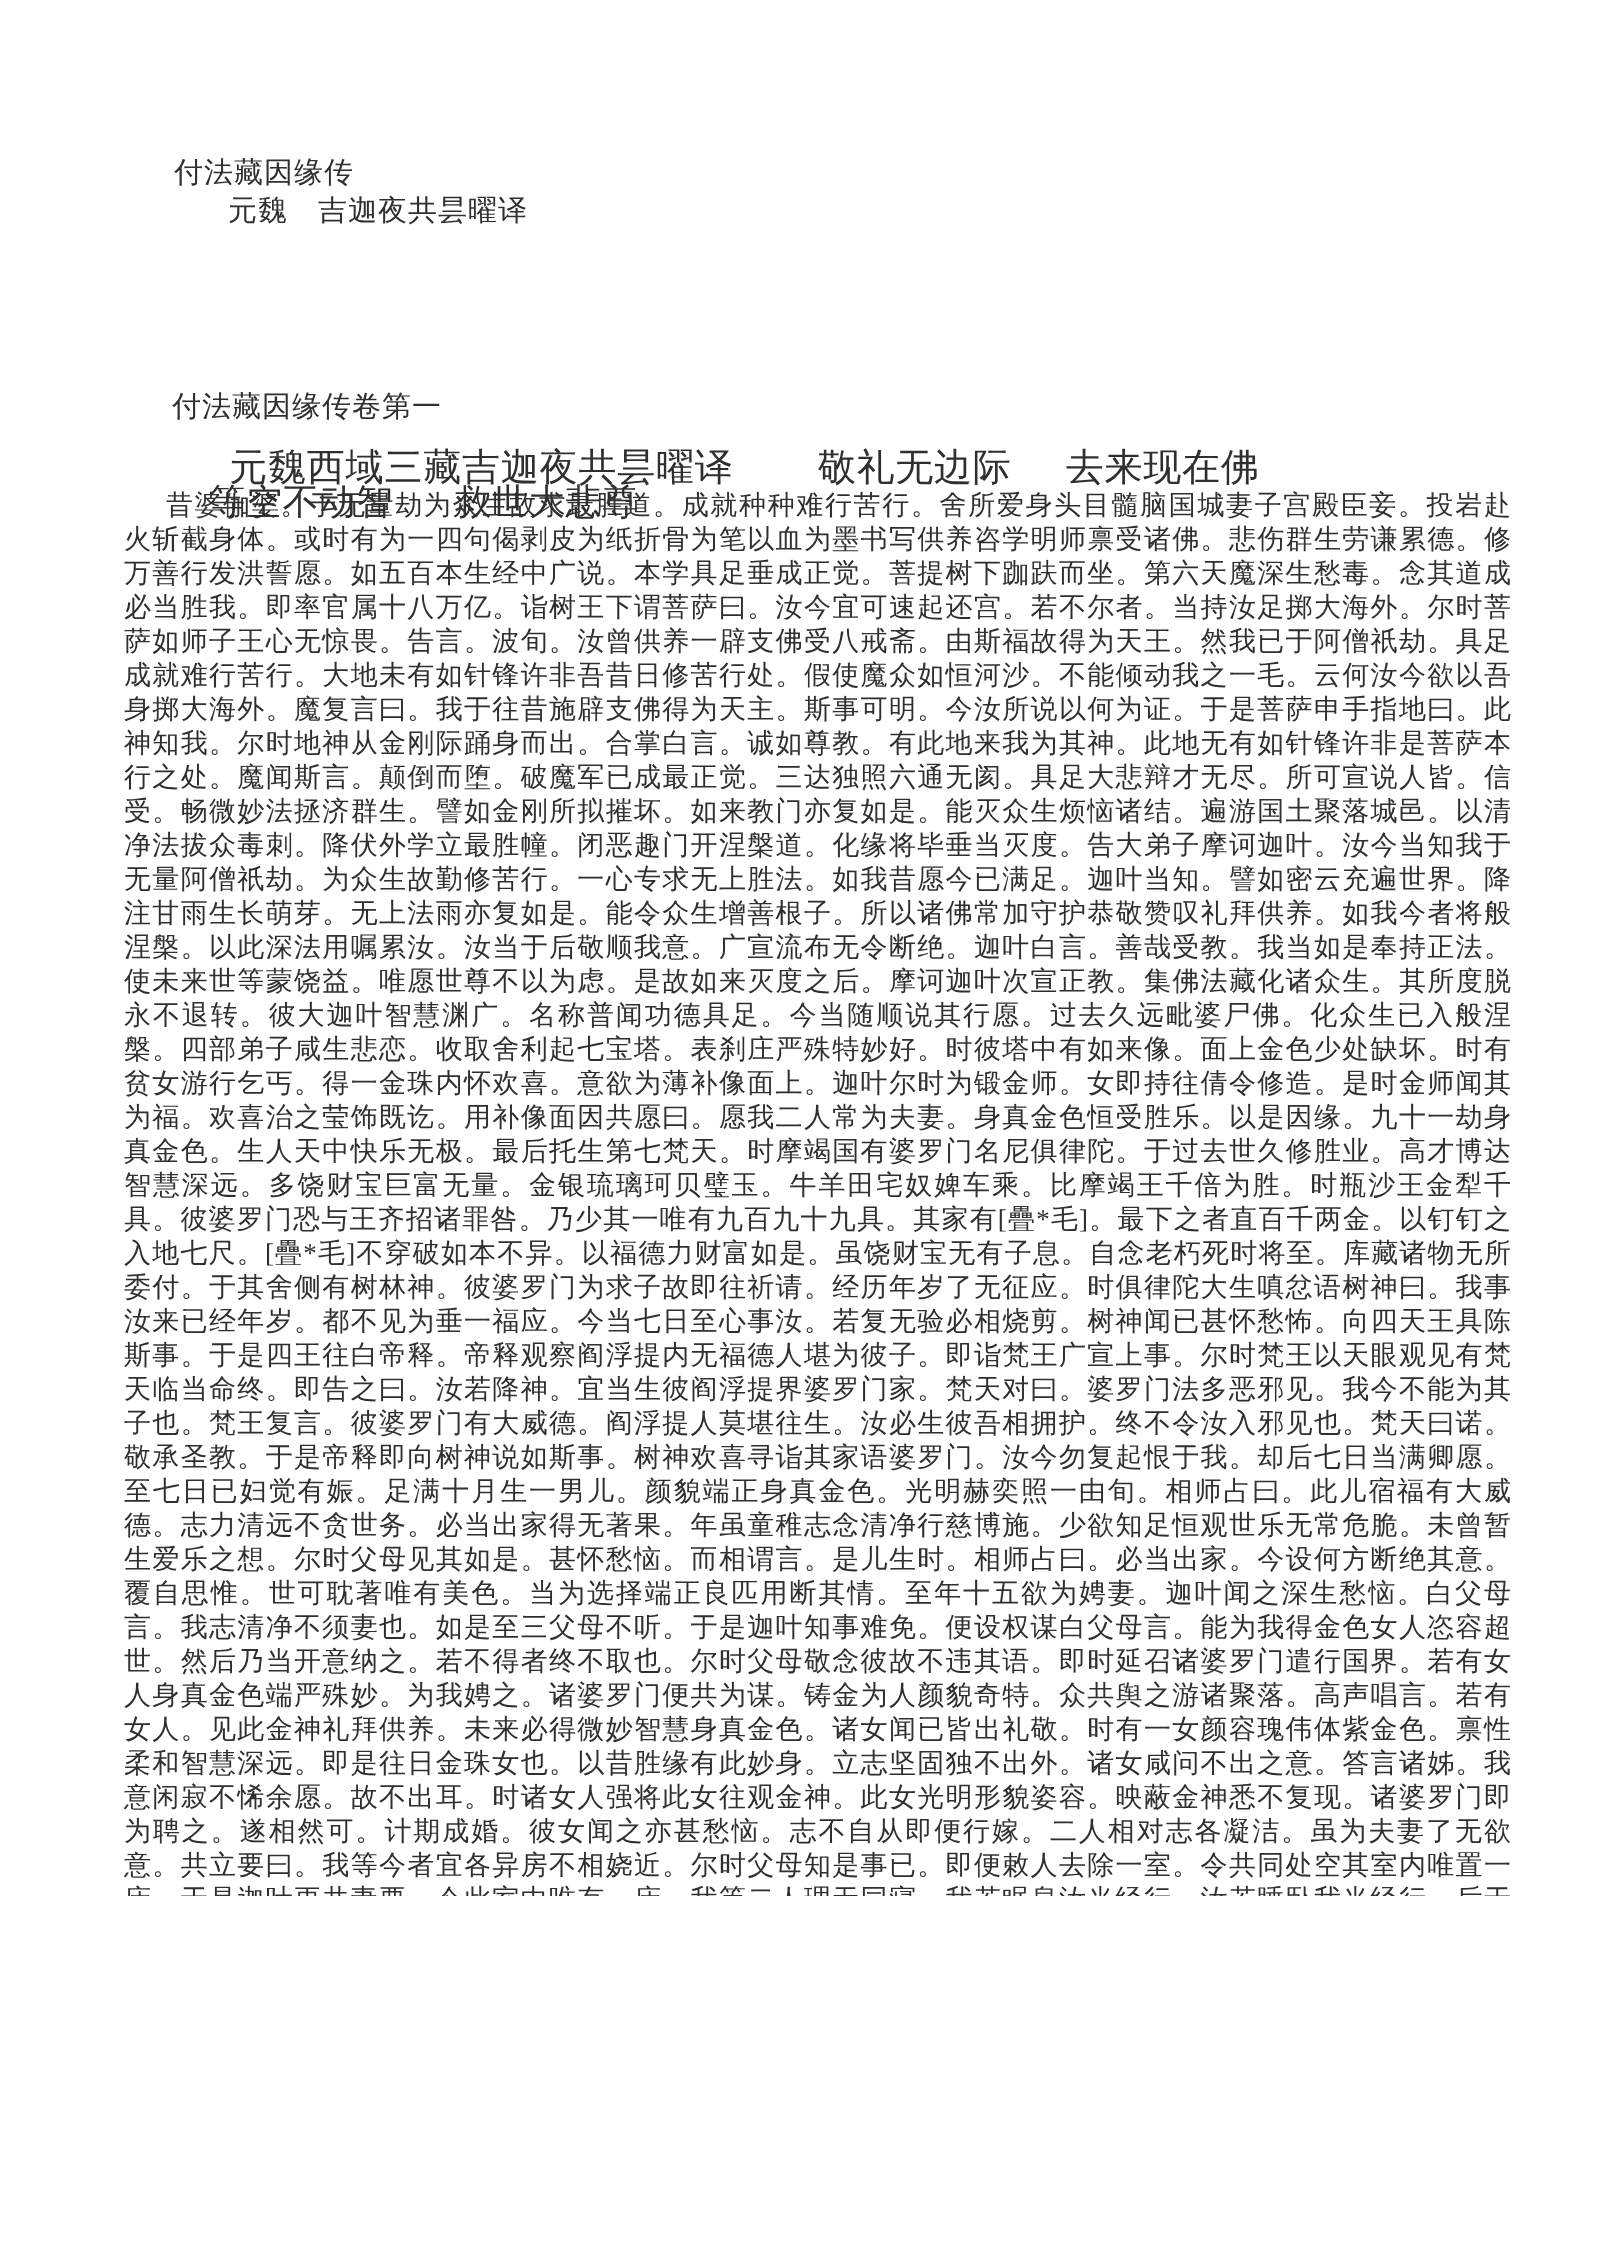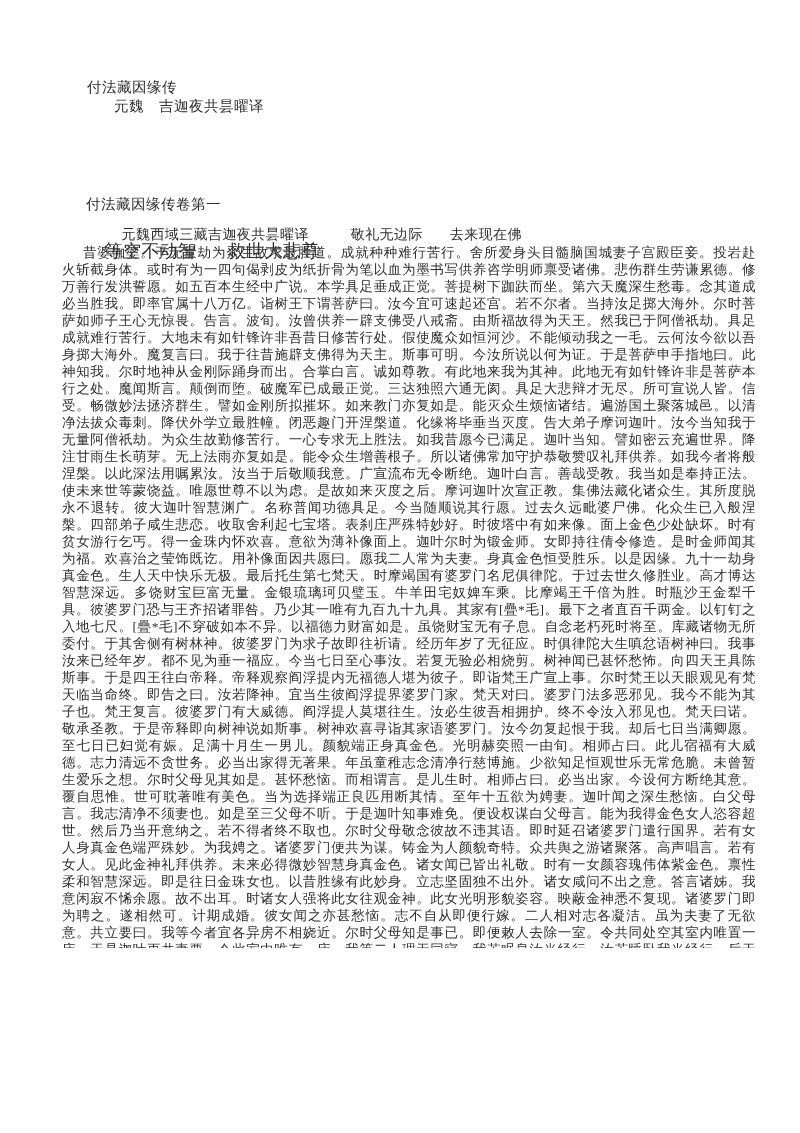--- a/index.html
+++ b/index.html
@@ -36,23 +36,23 @@
     left: 86px;
     top: 176px;
     font-size: 14.5px;
     line-height: 17px;
     letter-spacing: 0.5px;
     white-space: pre;
     margin-top: 20px;
   }
   .verse-line-1 {
     position: absolute;
-    left: 106px;
+    left: 94px;
     top: 209px;
-    font-size: 14px;
+    font-size: 19px;
     line-height: 17px;
     letter-spacing: 0.4px;
     white-space: pre;
     text-align: center;
   }
   .verse-line-2 {
     position: absolute;
     left: 85px;
     top: 226px;
     font-size: 18px;

